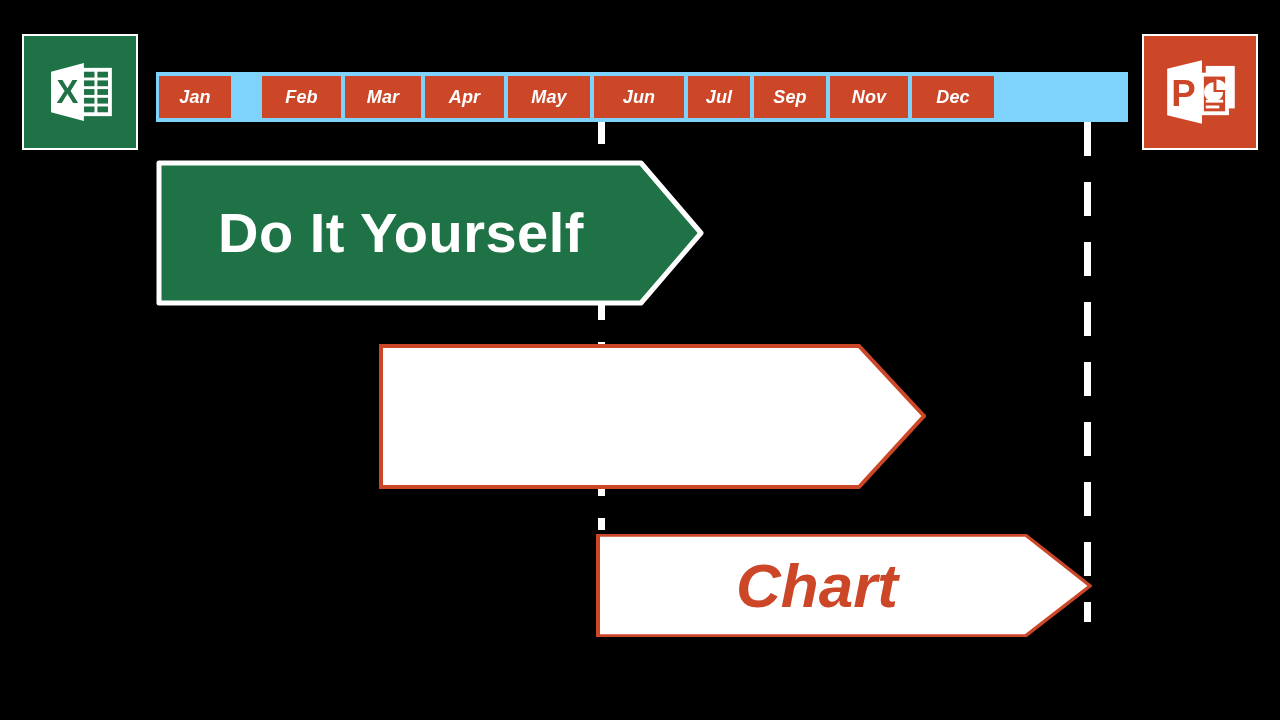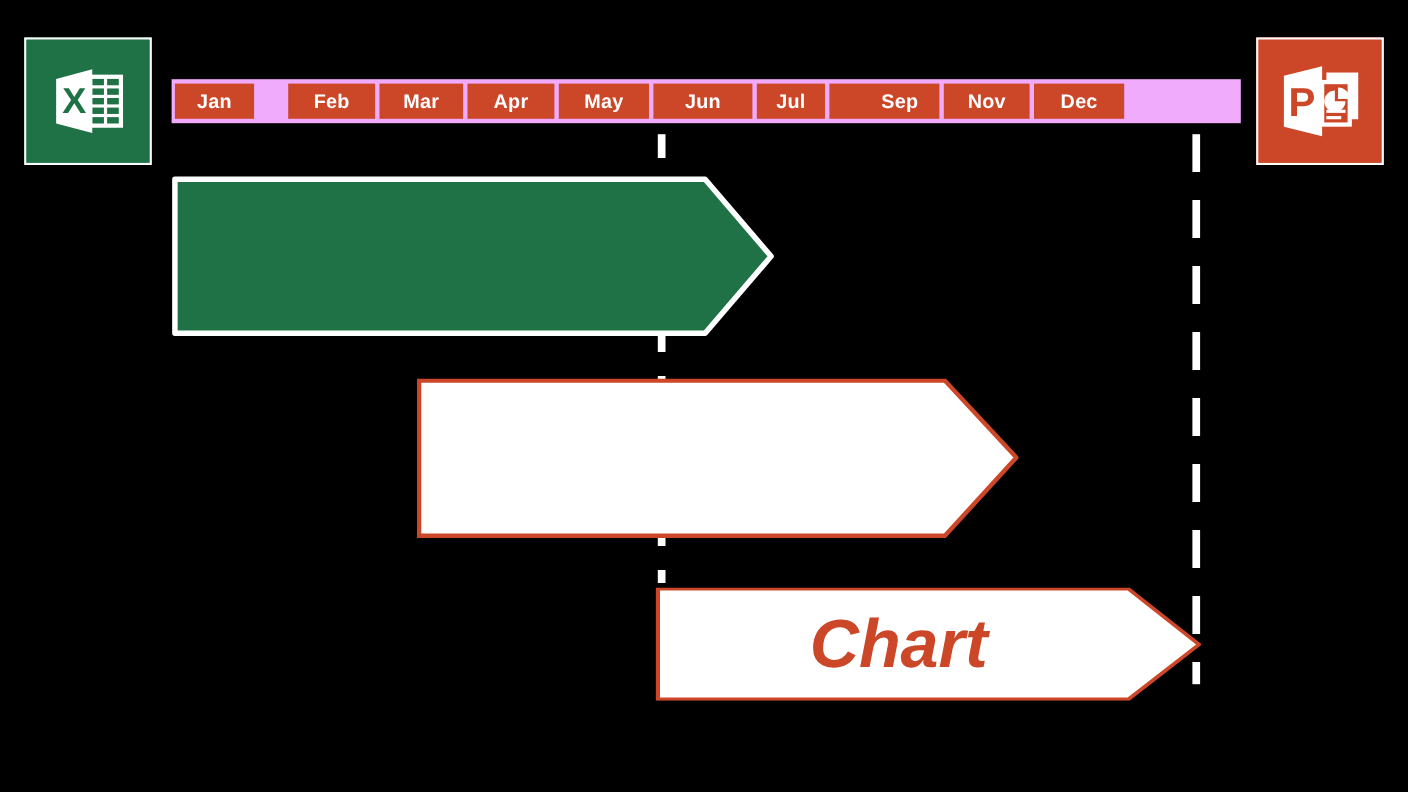--- a/index.html
+++ b/index.html
@@ -33,48 +33,49 @@
   #excel-icon { left: 22px; top: 34px; background: #1E7245; }
   #ppt-icon   { left: 1142px; top: 34px; background: #CC4628; }
   .app-icon svg { display: block; width: 100%; height: 100%; }
 
   
   #month-bar {
     position: absolute;
     left: 156px;
     top: 72px;
     width: 972px;
-    height: 40px;
-    background: #f0abfc;
+    height: 50px;
+    background: #7dd3fc;
     box-sizing: border-box;
     padding: 4px 3px;
     display: flex;
     gap: 4px;
     z-index: 6;
+    font-style: italic;
   }
   .month-cell {
     background: #CC4628;
     color: #ffffff;
     font-size: 18px;
     font-weight: bold;
     display: flex;
     align-items: center;
     justify-content: center;
     letter-spacing: .2px;
     line-height: 1;
   }
   .m-jan { flex: 0 0 72px; }
   .m-feb { flex: 0 0 79px; margin-left: 27px; }
   .m-mar { flex: 0 0 76px; }
   .m-apr { flex: 0 0 79px; }
   .m-may { flex: 0 0 82px; }
   .m-jun { flex: 0 0 90px; }
   .m-jul { flex: 0 0 62px; }
   .m-aug { flex: 0 0 88px; }
-  .m-sep { flex: 0 0 72px; padding-left: 28px; }
+  .m-sep { flex: 0 0 72px; }
   .m-oct { flex: 0 0 90px; }
   .m-nov { flex: 0 0 78px; }
   .m-dec { flex: 0 0 82px; }
 
   
   .guide {
     position: absolute;
     width: 7px;
     z-index: 1;
     background-image: repeating-linear-gradient(
@@ -224,20 +225,21 @@
     <div class="month-cell m-nov">Nov</div>
     <div class="month-cell m-dec">Dec</div>
   </div>
 
   <div class="banner" id="banner-diy">
     <span class="shape">
       <svg viewBox="0 0 548 146" preserveAspectRatio="none">
         <polygon points="3,3 485,3 545,73 485,143 3,143" fill="#1E7245" stroke="#ffffff" stroke-width="5" stroke-linejoin="round"></polygon>
       </svg>
     </span>
+    <span class="banner-label">Do It Yourself</span>
   </div>
 
   <div class="banner" id="banner-gantt">
     <span class="shape">
       <svg viewBox="0 0 547 145" preserveAspectRatio="none">
         <polygon points="2,2 480,2 545,72 480,143 2,143" fill="#ffffff" stroke="#CC4628" stroke-width="4" stroke-linejoin="miter"></polygon>
       </svg>
     </span>
   </div>
 

